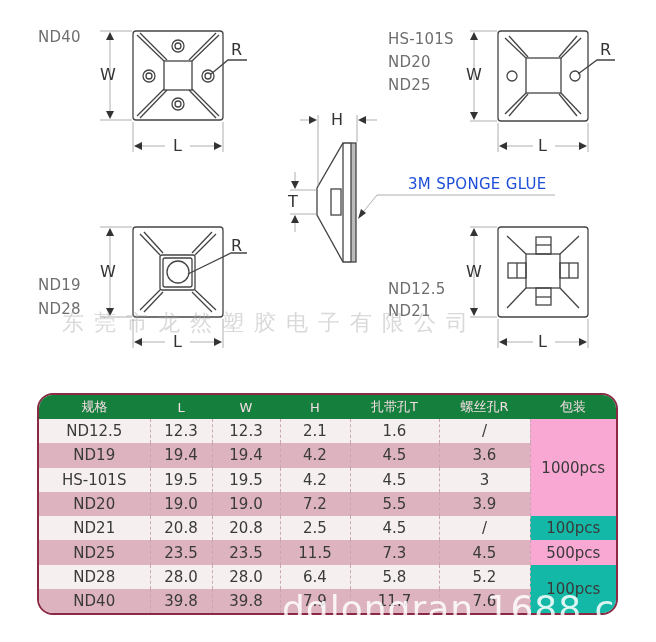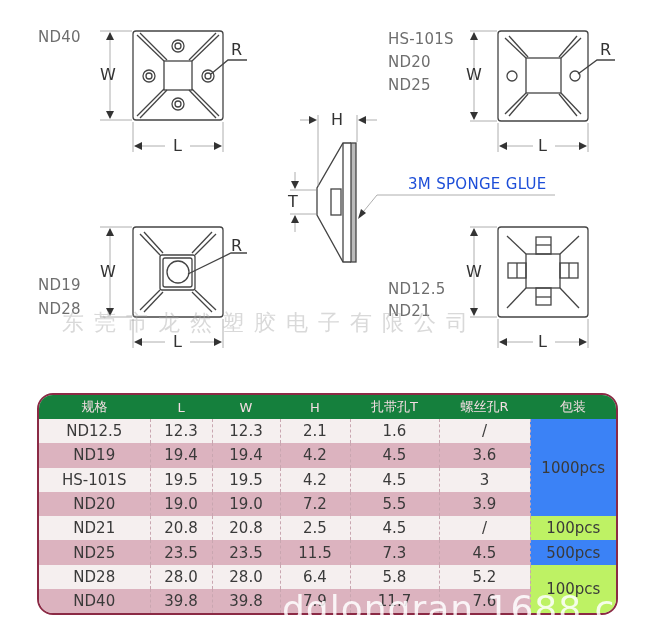--- a/index.html
+++ b/index.html
@@ -10,22 +10,22 @@
   .watermark { position:absolute; left:62px; top:308px; font-size:22px; color:rgba(170,170,170,0.45); letter-spacing:10px; font-family:"DejaVu Serif", serif; white-space:nowrap; }
   .glue { position:absolute; left:408px; top:175px; font-size:15px; color:#1d4ed8; letter-spacing:0.3px; }
 
   .table-wrap { position:absolute; left:37px; top:393px; width:581px; height:222px; border:2px solid #8b2a45; border-radius:16px 16px 16px 16px; overflow:hidden; background:#f4eeee; box-sizing:border-box; }
   table { border-collapse:collapse; width:100%; table-layout:fixed; font-family:"DejaVu Sans", sans-serif; }
   th { background:#15803d; color:#f4dde3; font-weight:normal; font-size:13px; height:24px; padding:0; }
   td { text-align:center; font-size:15px; color:#3a3a3a; height:24.3px; padding:0; border-left:1px dashed #c9a6b0; }
   td:first-child { border-left:none; }
   tr.dark td.row-cell { background:#dcb3bf; }
   tr.light td.row-cell { background:#f5efef; }
-  td.pack-light { background:#3b82f6; }
-  td.pack-dark { background:#bef264; }
+  td.pack-light { background:#f9a8d4; }
+  td.pack-dark { background:#14b8a6; }
   .wm2 { position:absolute; left:282px; top:588px; font-size:36px; color:rgba(255,255,255,0.85); letter-spacing:1px; white-space:nowrap; font-family:"DejaVu Sans", sans-serif; }
 </style>
 </head>
 <body>
 
 <div>
   <div class="lbl" style="left:38px;top:26px;">ND40</div>
   <svg width="1" height="1" style="left:0;top:0">
     <g stroke="#444" fill="none" stroke-width="1.3">
       <rect x="133" y="31" width="90" height="89" rx="3"></rect>

